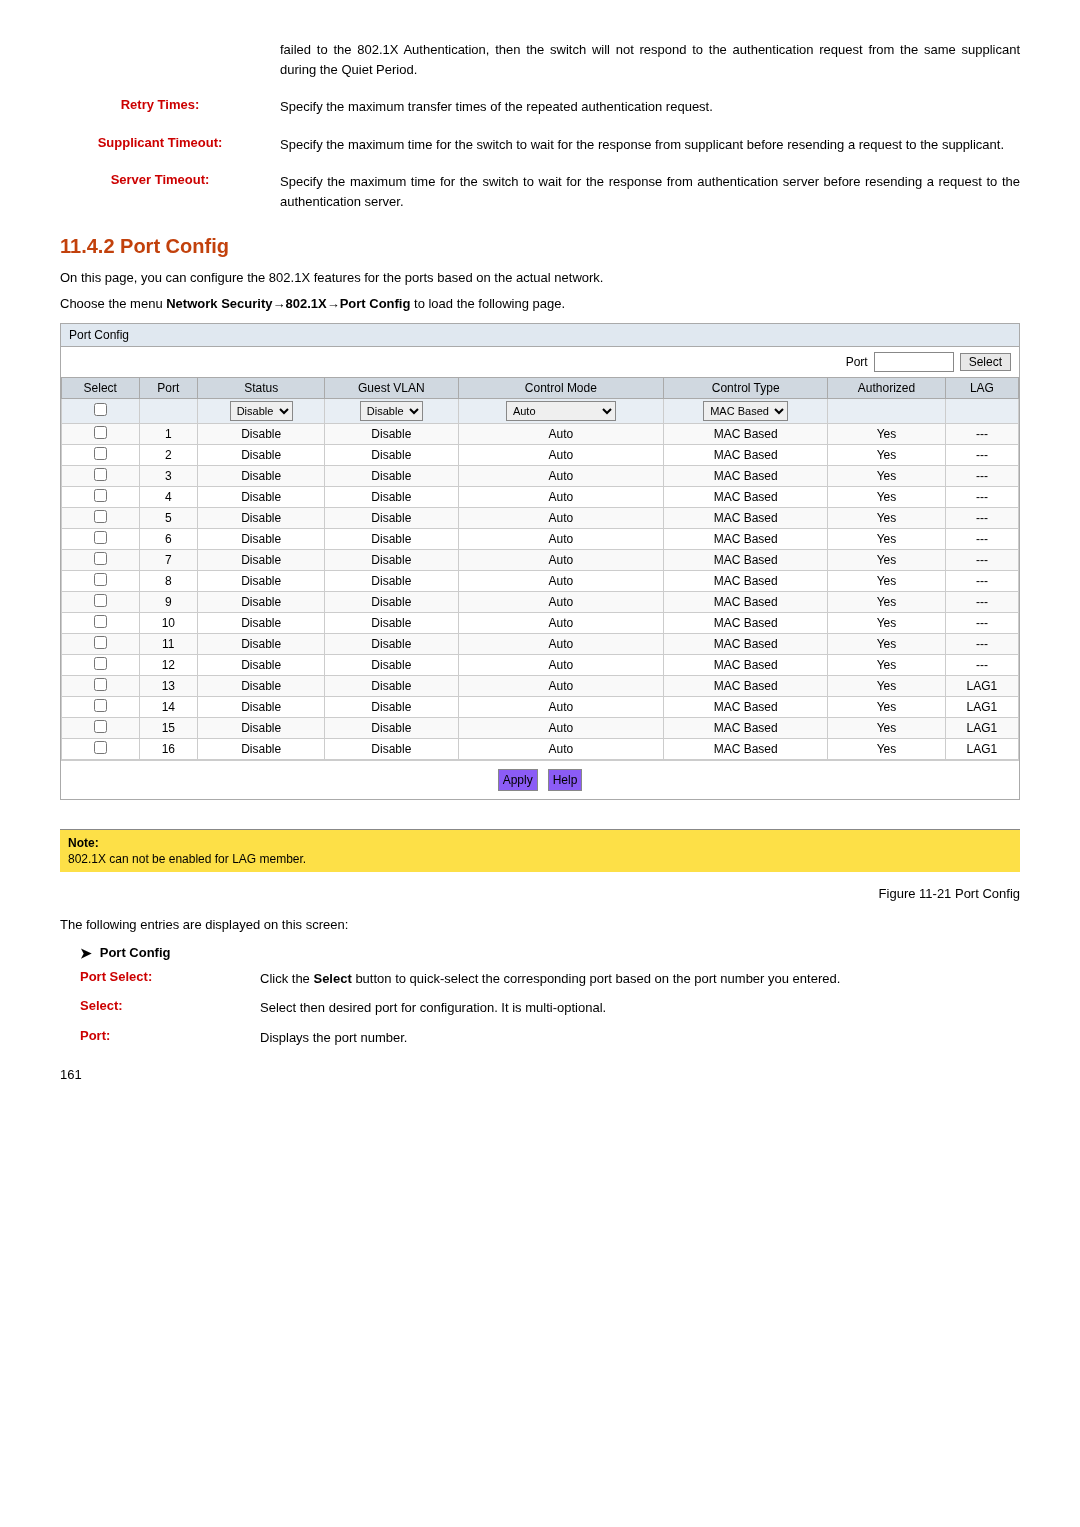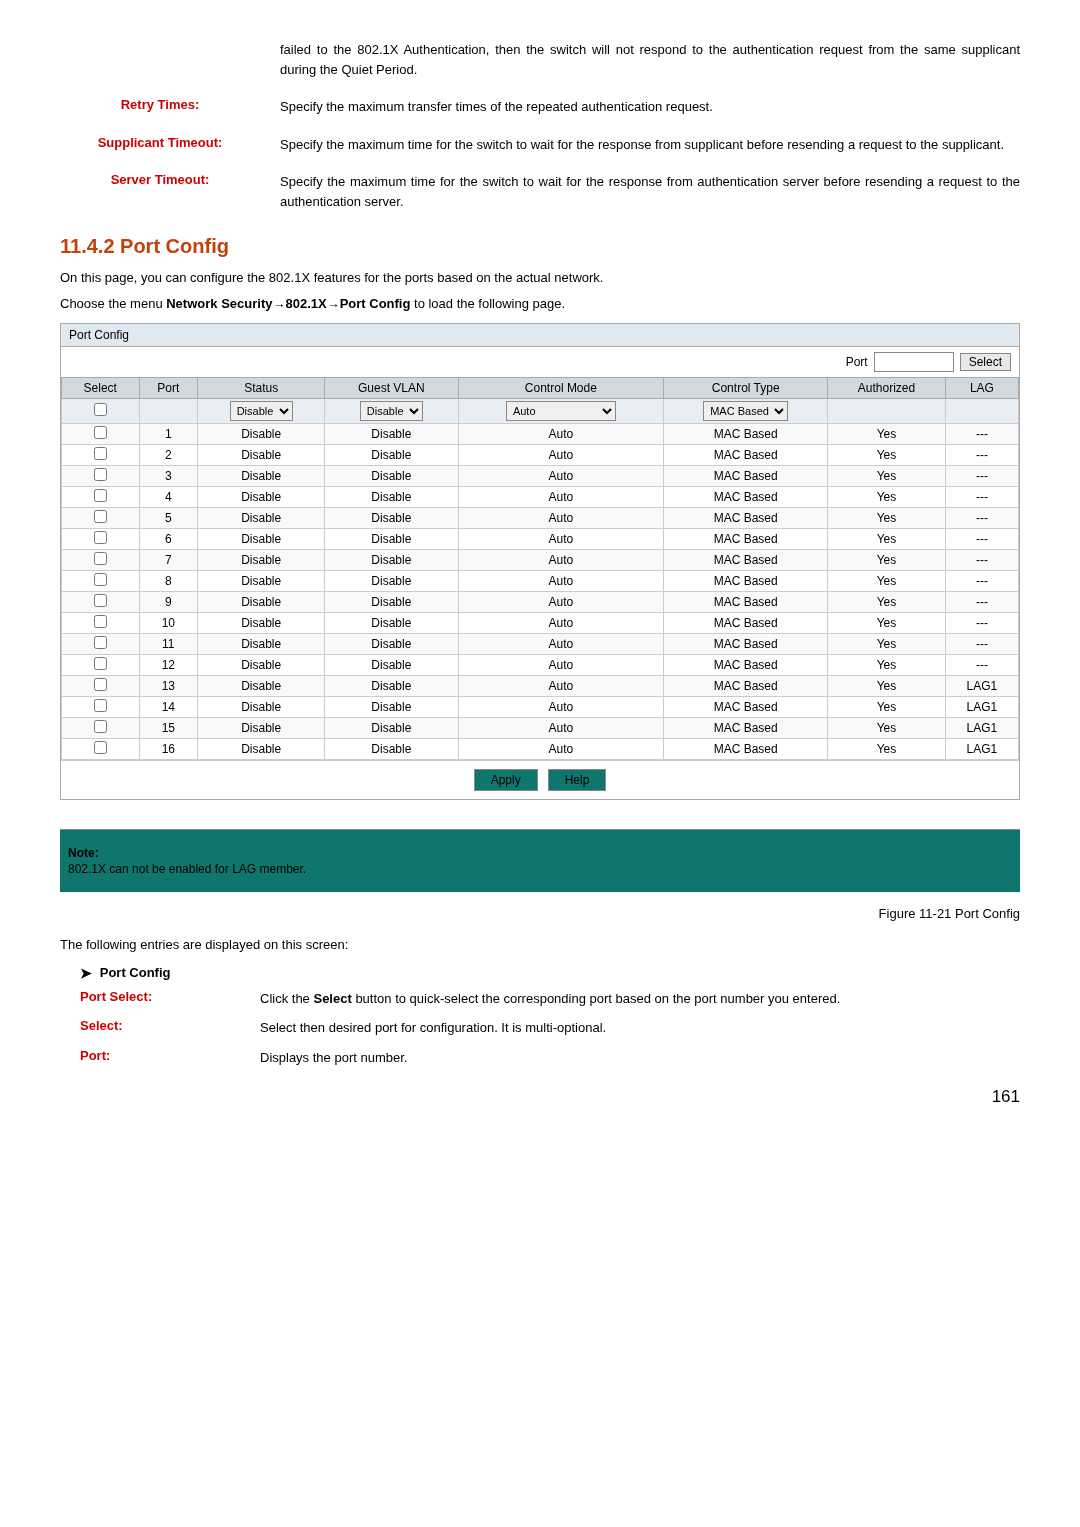--- a/index.html
+++ b/index.html
@@ -114,29 +114,29 @@
     }
     .btn-row {
       display: flex;
       justify-content: center;
       gap: 10px;
       padding: 8px;
       border-top: 1px solid #ccc;
     }
     .btn-row button {
       font-size: 12px;
-      padding: 3px 16px;
+      padding: 3px 4px;
       cursor: pointer;
-      background: #0f766e;
+      background: #8b5cf6;
       border: 1px solid #888;
     }
     .note-box {
       border-top: 1px solid #888;
-      padding: 16px 8px;
-      background: #0f766e;
+      padding: 6px 8px;
+      background: #fde047;
       margin-bottom: 14px;
       margin-top: 29px;
     }
     .note-box .note-label {
       font-weight: bold;
       font-size: 12px;
     }
     .note-box .note-text {
       font-size: 12px;
       margin-top: 2px;
@@ -177,23 +177,23 @@
     .desc-text {
       flex: 1;
       line-height: 1.5;
       text-align: justify;
     }
     .desc-text b {
       font-weight: bold;
       color: #000;
     }
     .page-num {
-      text-align: right;
+      text-align: left;
       margin-top: 20px;
-      font-size: 17px;
+      font-size: 13px;
     }
     .table-wrapper {
       position: relative;
       overflow: hidden;
     }
   </style>
 </head>
 <body>
 
 <div class="intro-section">

